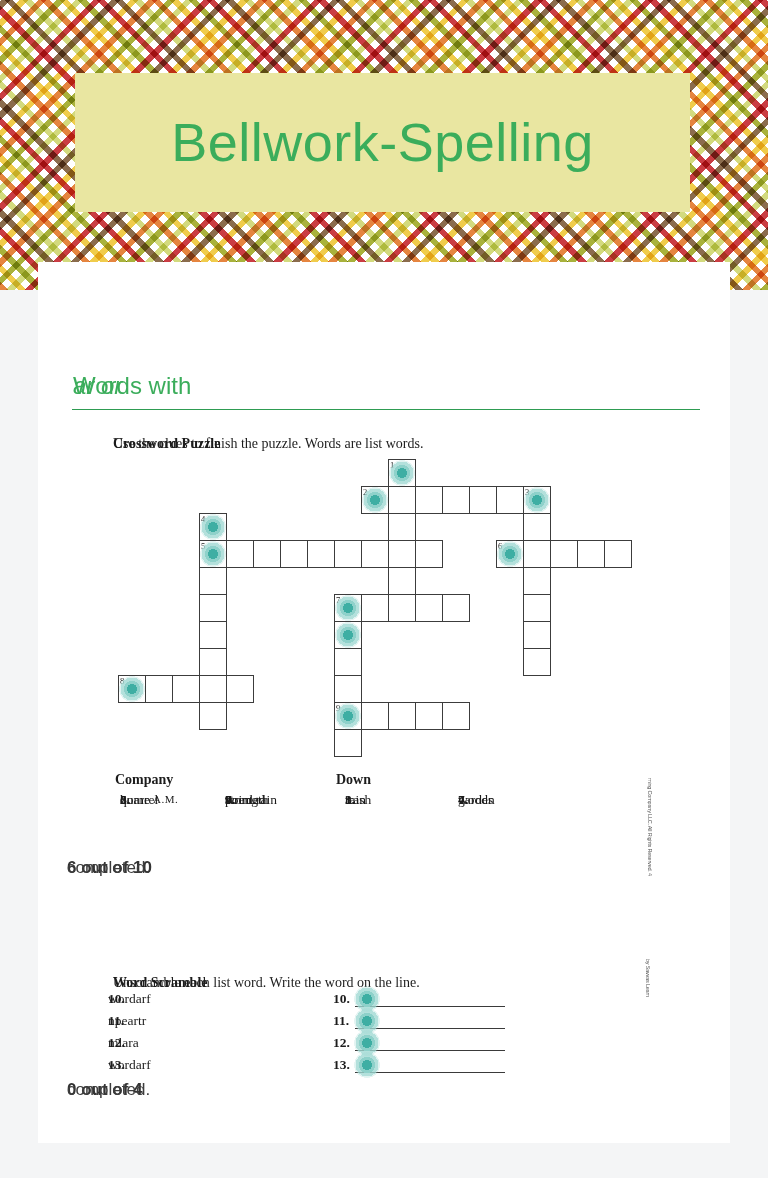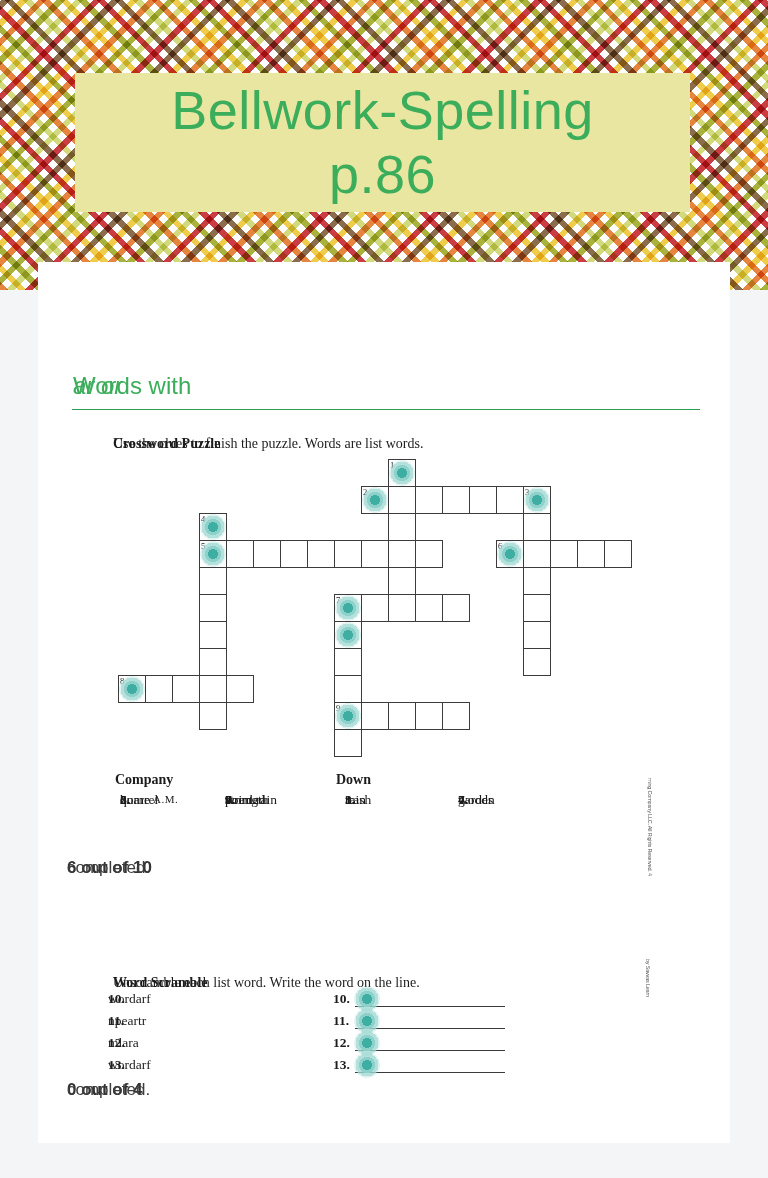--- a/index.html
+++ b/index.html
@@ -92,21 +92,20 @@
     white-space:nowrap;font-family:"Liberation Sans",sans-serif;
   }
 </style>
 </head>
 <body>
 
 <div class="plaid"></div>
 
 <div class="banner">
   <div class="t">Bellwork-Spelling</div>
-  <div class="t">p.86</div>
 </div>
 
 <div class="page">
 
   <div class="heading">
       <span>Words with </span>
       <em>ar or</em>
     </div>
   <div class="rule"></div>
 

